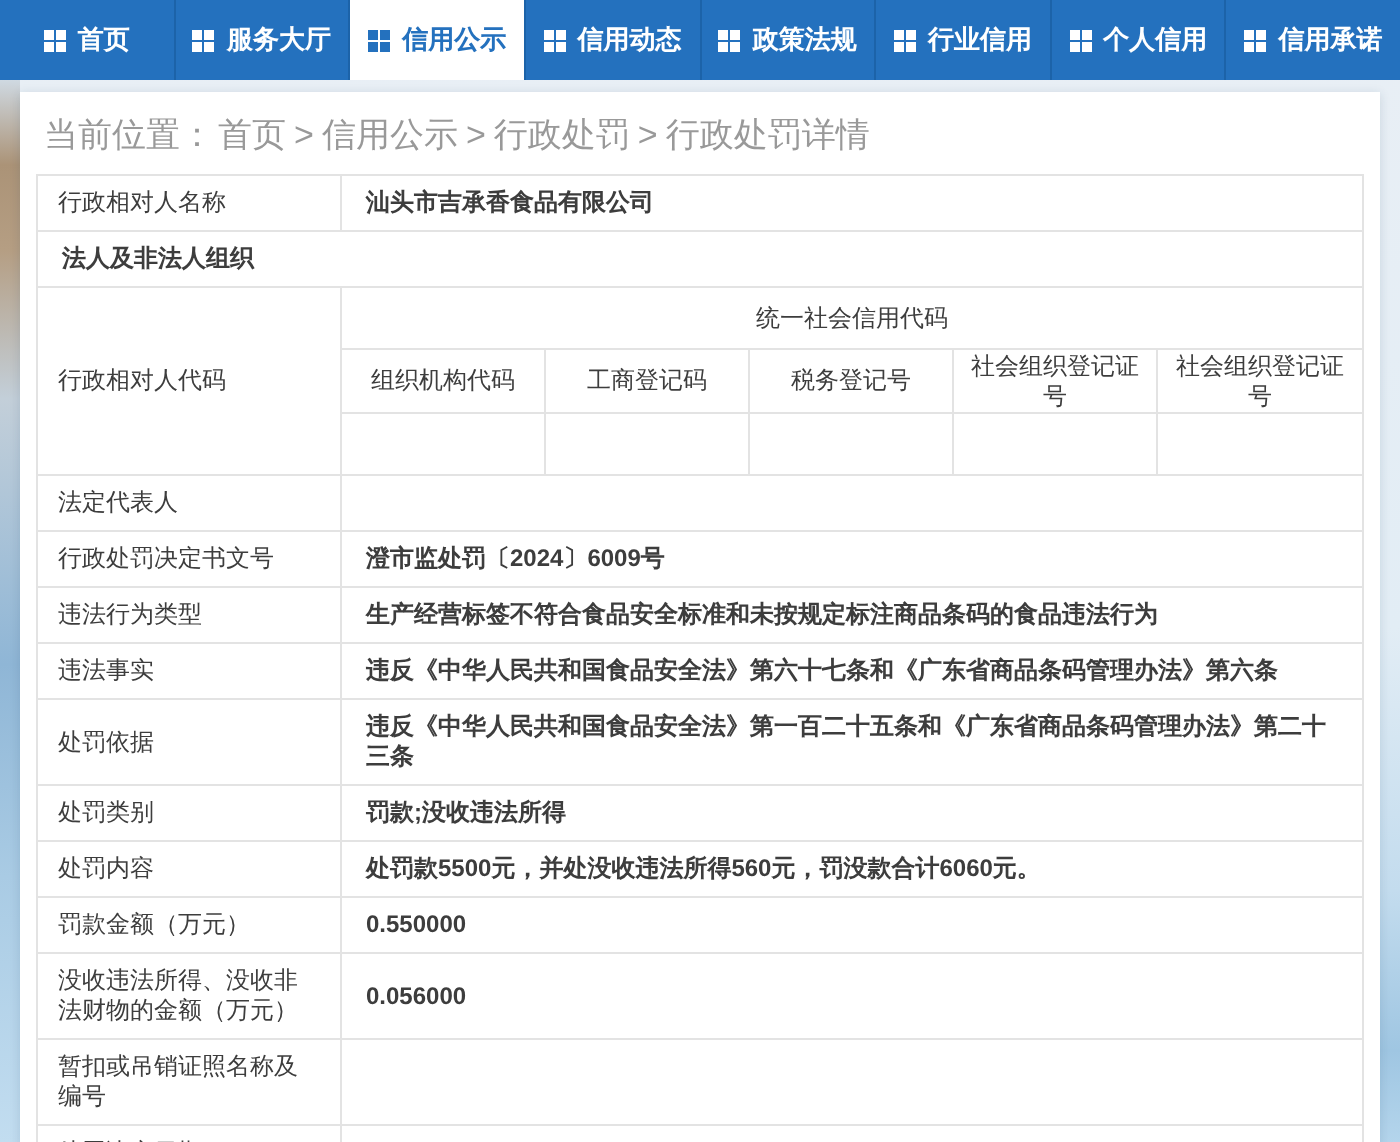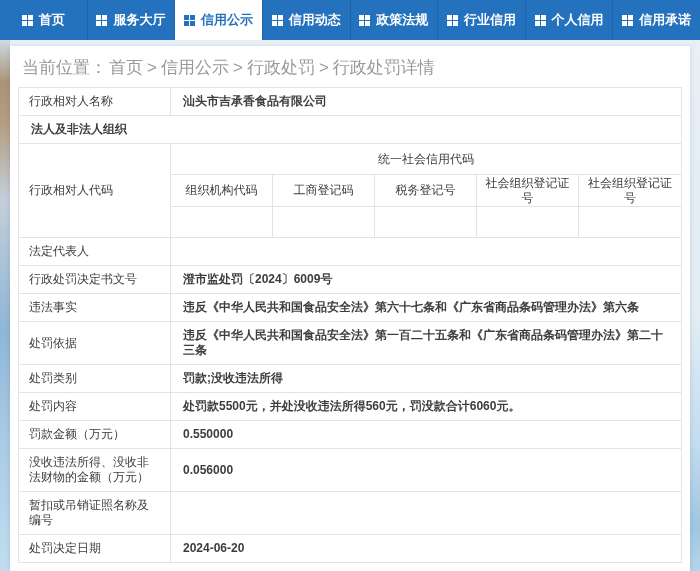--- a/index.html
+++ b/index.html
@@ -136,20 +136,24 @@
           </div>
         </div>
         <div class="t-row" data-interactable="false">
           <div class="t-label" data-interactable="false">法定代表人</div>
         </div>
         <div class="t-row" data-interactable="false">
           <div class="t-label" data-interactable="false">行政处罚决定书文号</div>
           <div class="t-value" data-interactable="false">澄市监处罚〔2024〕6009号</div>
         </div>
         <div class="t-row" data-interactable="false">
+          <div class="t-label" data-interactable="false">违法行为类型</div>
+          <div class="t-value" data-interactable="false">生产经营标签不符合食品安全标准和未按规定标注商品条码的食品违法行为</div>
+        </div>
+        <div class="t-row" data-interactable="false">
           <div class="t-label" data-interactable="false">违法事实</div>
           <div class="t-value" data-interactable="false">违反《中华人民共和国食品安全法》第六十七条和《广东省商品条码管理办法》第六条</div>
         </div>
         <div class="t-row" data-interactable="false">
           <div class="t-label" data-interactable="false">处罚依据</div>
           <div class="t-value" data-interactable="false">违反《中华人民共和国食品安全法》第一百二十五条和《广东省商品条码管理办法》第二十三条</div>
         </div>
         <div class="t-row" data-interactable="false">
           <div class="t-label" data-interactable="false">处罚类别</div>
           <div class="t-value" data-interactable="false">罚款;没收违法所得</div>

